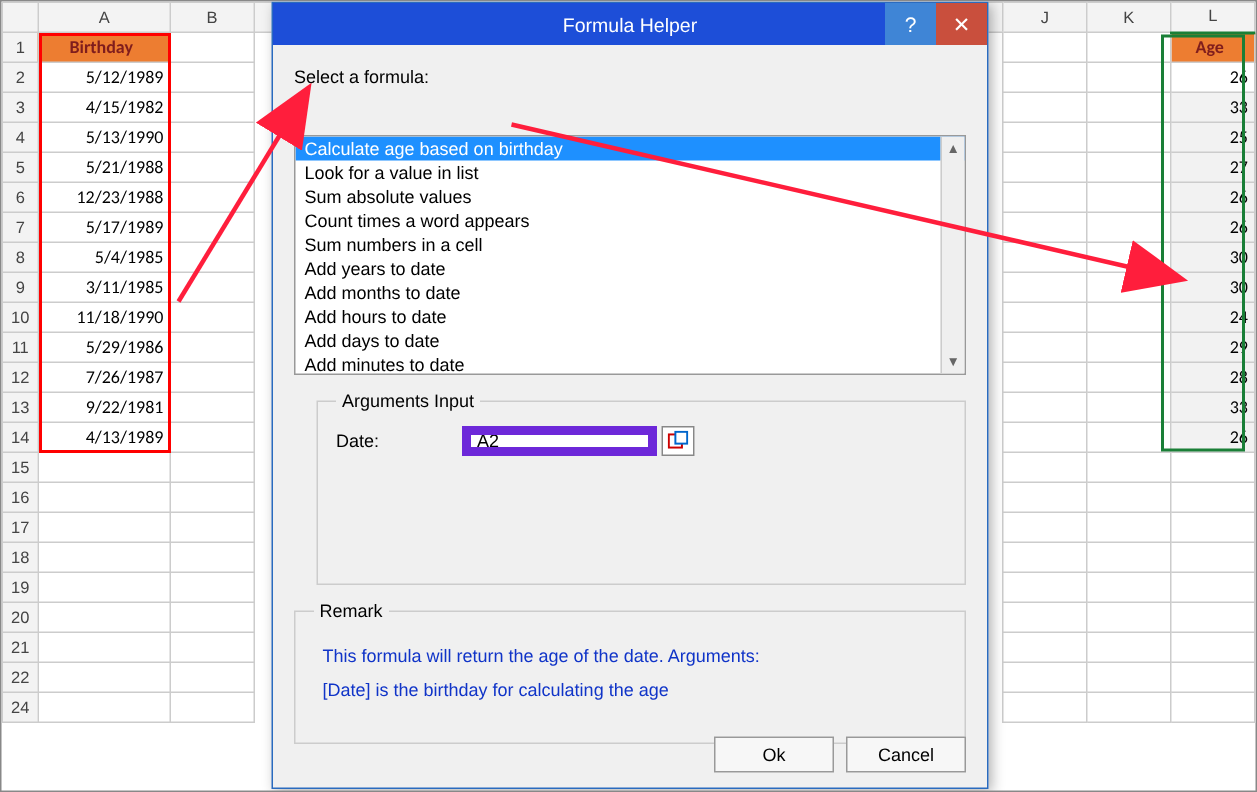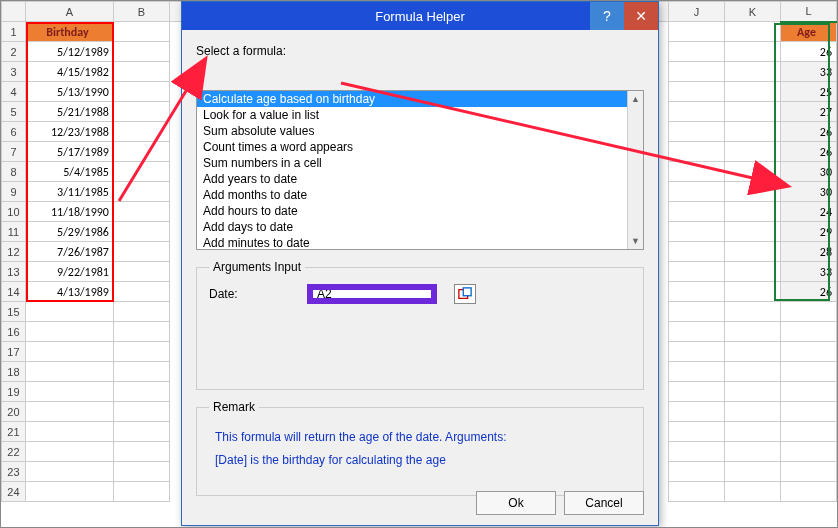--- a/index.html
+++ b/index.html
@@ -129,21 +129,21 @@
   .dialog .listbox .item.selected {
     background: #1e90ff;
     color: #fff;
   }
   .dialog fieldset {
     border: 1px solid #ccc;
     margin: 10px 0 0 0;
     padding: 10px 12px 14px 12px;
   }
   .dialog fieldset legend { font-size: 12px; padding: 0 4px; }
-  .dialog .argrow { display:flex; align-items:center; gap:18px; }
+  .dialog .argrow { display:flex; align-items:center; gap:4px; }
   .dialog .argrow .arglabel { width:80px; }
   .dialog .argrow .arginput {
     width: 130px; height: 20px;
     border: 6px solid #6d28d9;
     padding: 1px 4px;
     font-size: 12px;
     background:#fff;
   }
   .dialog .argrow .refbtn {
     width:22px;height:20px;border:1px solid #888;
@@ -367,29 +367,20 @@
         <th class="rowhdr">21</th>
         <td class="cell colA"></td>
         <td class="cell"></td>
         <td style="border: none; width: 500px;"></td>
         <td class="cell"></td>
         <td class="cell"></td>
         <td class="cell"></td>
       </tr>
       <tr>
         <th class="rowhdr">22</th>
-        <td class="cell colA"></td>
-        <td class="cell"></td>
-        <td style="border: none; width: 500px;"></td>
-        <td class="cell"></td>
-        <td class="cell"></td>
-        <td class="cell"></td>
-      </tr>
-      <tr>
-        <th class="rowhdr">23</th>
         <td class="cell colA"></td>
         <td class="cell"></td>
         <td style="border: none; width: 500px;"></td>
         <td class="cell"></td>
         <td class="cell"></td>
         <td class="cell"></td>
       </tr>
       <tr>
         <th class="rowhdr">24</th>
         <td class="cell colA"></td>
@@ -429,21 +420,21 @@
           <div class="item">Add days to date</div>
           <div class="item">Add minutes to date</div>
         </div>
       <div class="scrollbar">
         <div class="arrow">▲</div>
         <div style="flex:1"></div>
         <div class="arrow" style="position:absolute;bottom:0;width:100%;">▼</div>
       </div>
     </div>
 
-    <fieldset style="height:130px;">
+    <fieldset style="height:130px;margin-left:15px;">
       <legend>Arguments Input</legend>
       <div class="argrow">
         <span class="arglabel">Date:</span>
         <input class="arginput" value="A2" style="">
         <div class="refbtn">
           <svg viewBox="0 0 16 16">
             <rect x="1" y="3" width="10" height="10" fill="none" stroke="#c00" stroke-width="1.5"></rect>
             <rect x="6" y="1" width="9" height="9" fill="#fff" stroke="#06c" stroke-width="1.5"></rect>
           </svg>
         </div>

